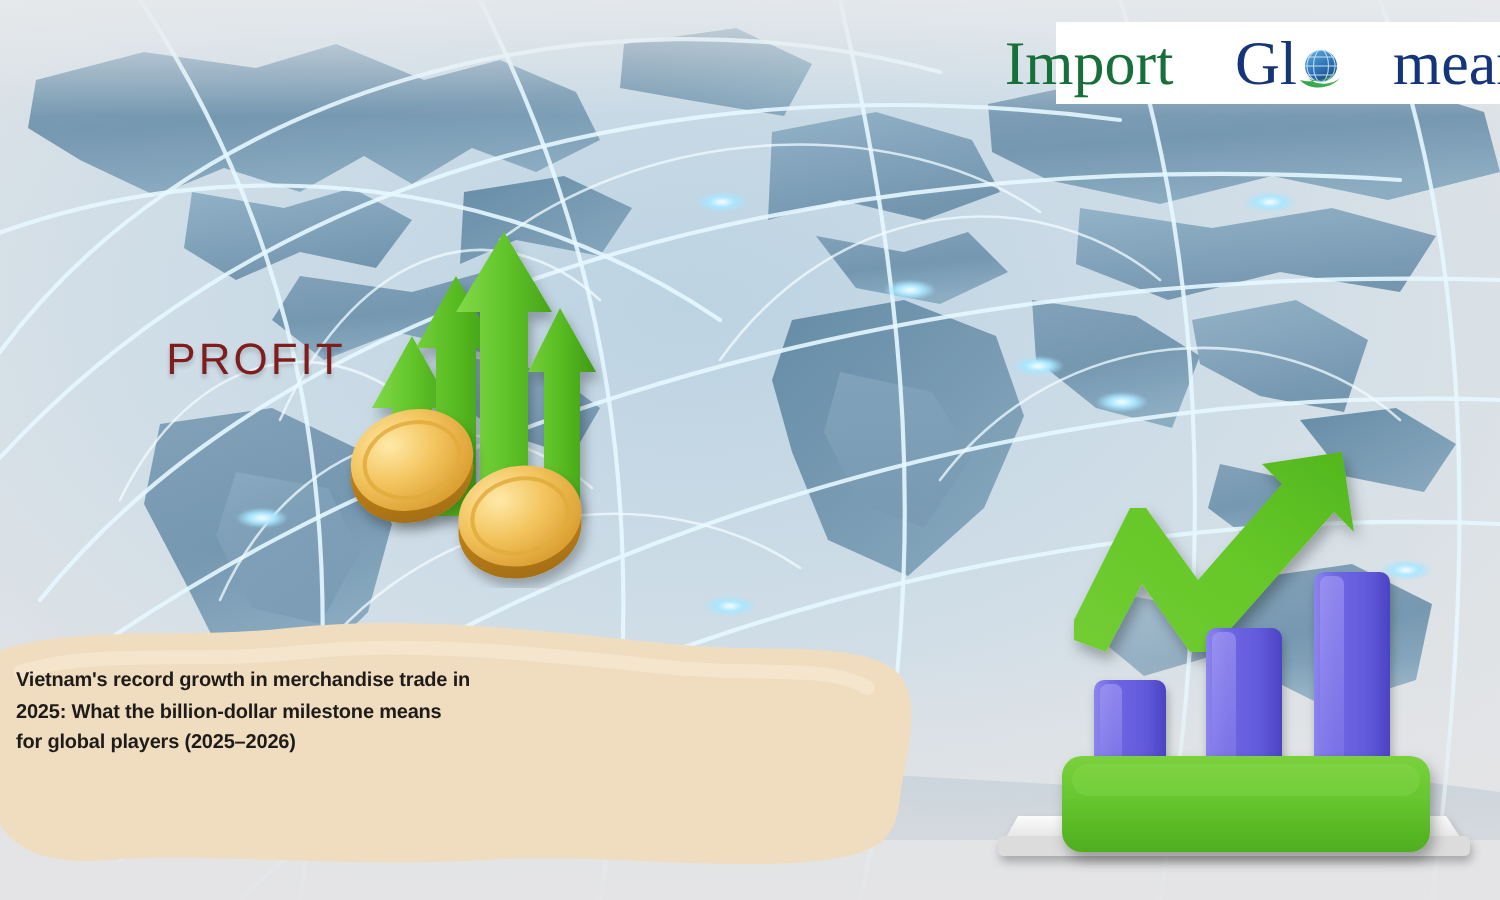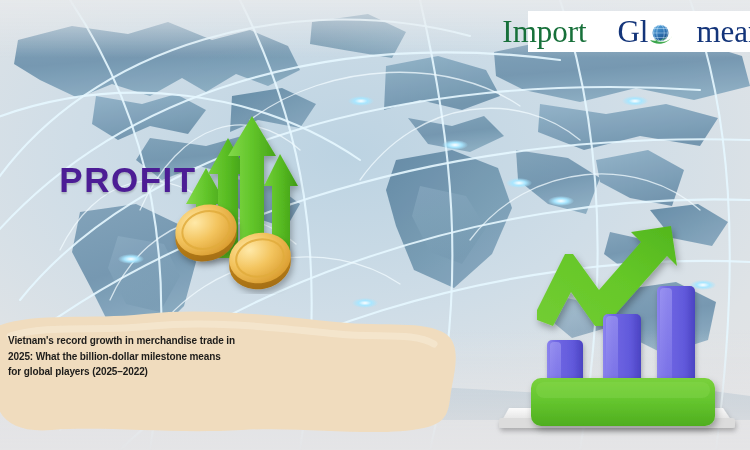--- a/index.html
+++ b/index.html
@@ -62,22 +62,22 @@
   .headline span{display:block;}
 
   
   .arrows{position:absolute;left:168px;top:108px;width:136px;height:186px;z-index:5;}
 
   
   .profit{position:absolute;left:495px;top:222px;width:255px;height:228px;z-index:5;}
   .profit-word{
     position:absolute;left:39px;top:158px;width:178px;height:44px;
     display:flex;align-items:center;justify-content:center;
-    color:#4c1d95;
-    font-size:35px;font-weight:bold;letter-spacing:1.5px;
+    color:#7f1d1d;
+    font-size:22px;font-weight:normal;letter-spacing:1.5px;
     text-shadow:0 2px 2px rgba(0,0,0,.18);
     z-index:3;pointer-events:none;
   }
 </style>
 </head>
 <body>
 
 <div id="banner">
 
   <div class="map-layer">
@@ -185,21 +185,21 @@
     <path d="M4 26 C 40 12, 96 20, 150 14 C 214 7, 280 16, 342 22 C 392 27, 430 20, 452 34
              C 466 44, 462 66, 458 86 C 454 106, 458 122, 430 128
              C 382 138, 312 126, 248 130 C 178 134, 110 126, 58 130
              C 22 133, 4 120, 2 98 C 0 74, -2 44, 4 26 Z" fill="#f0dcbe"></path>
     <path d="M16 36 C 54 24, 104 32, 158 26 C 216 20, 284 28, 344 34 C 386 38, 420 32, 440 44" fill="none" stroke="#f5e6cf" stroke-width="7" stroke-linecap="round" opacity="0.85"></path>
   </svg>
 
   <div class="headline">
     <span>Vietnam's record growth in merchandise trade in</span>
     <span>2025: What the billion-dollar milestone means</span>
-    <span>for global players (2025–2022)</span>
+    <span>for global players (2025–2026)</span>
   </div>
 
   <svg class="arrows" viewBox="0 0 136 186">
     <defs>
       <linearGradient id="arG" x1="0" y1="0" x2="1" y2="0">
         <stop offset="0%" stop-color="#74cf3a"></stop>
         <stop offset="48%" stop-color="#58bc22"></stop>
         <stop offset="100%" stop-color="#3f9a16"></stop>
       </linearGradient>
       <linearGradient id="arG2" x1="0" y1="0" x2="1" y2="0">

